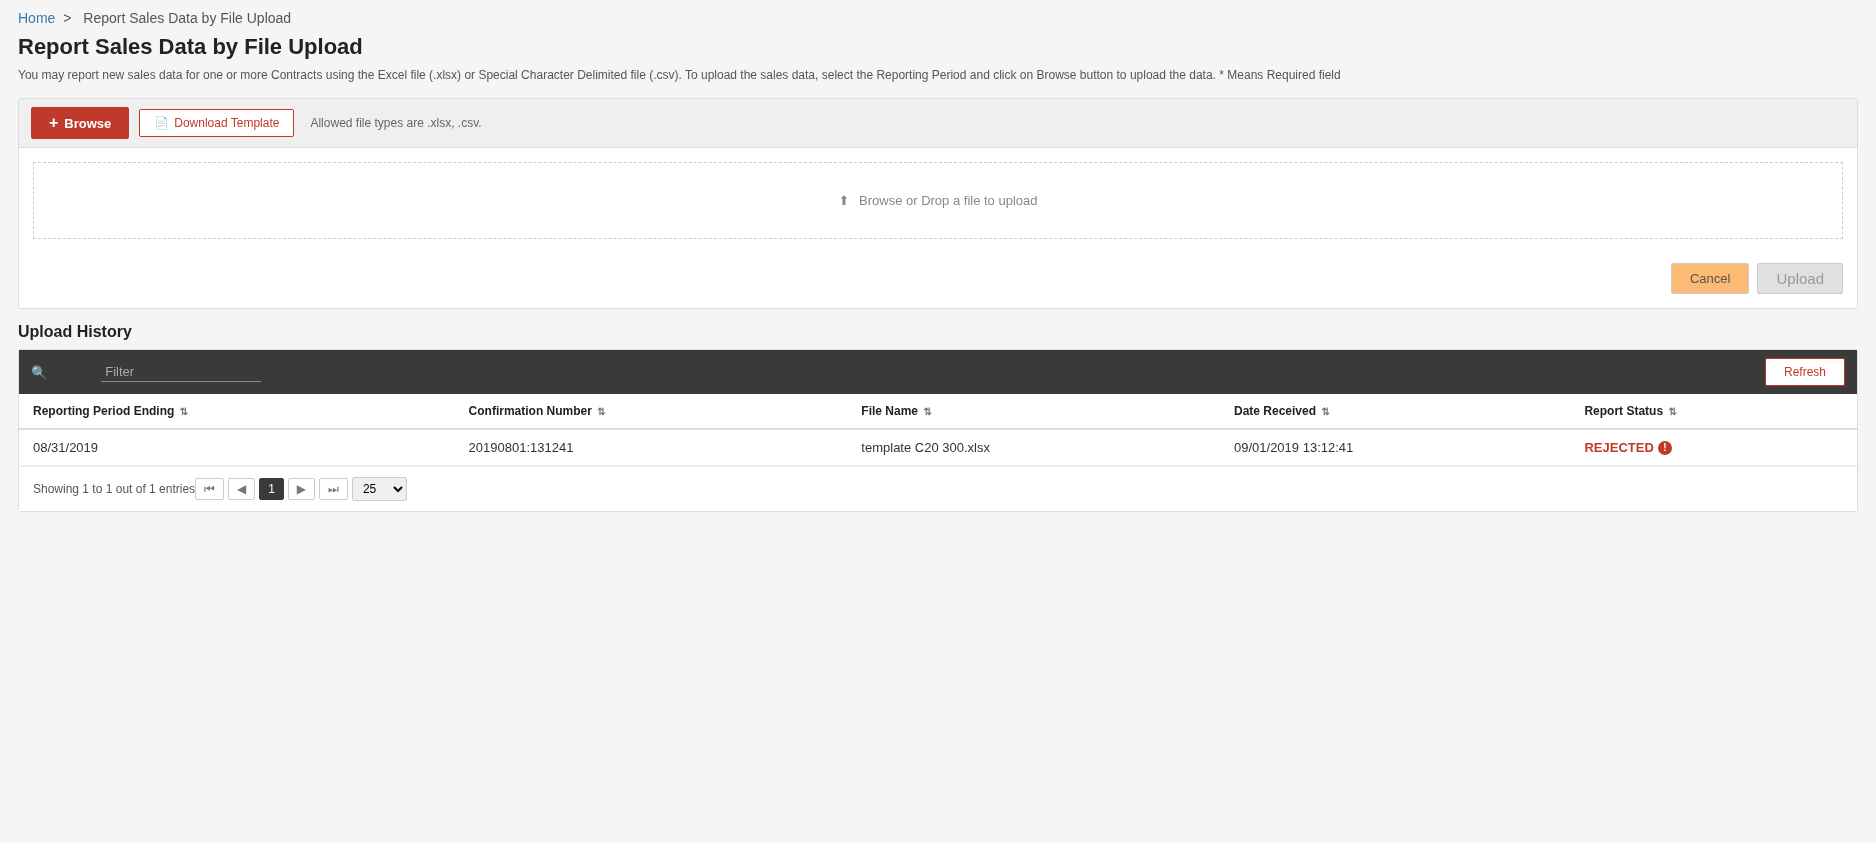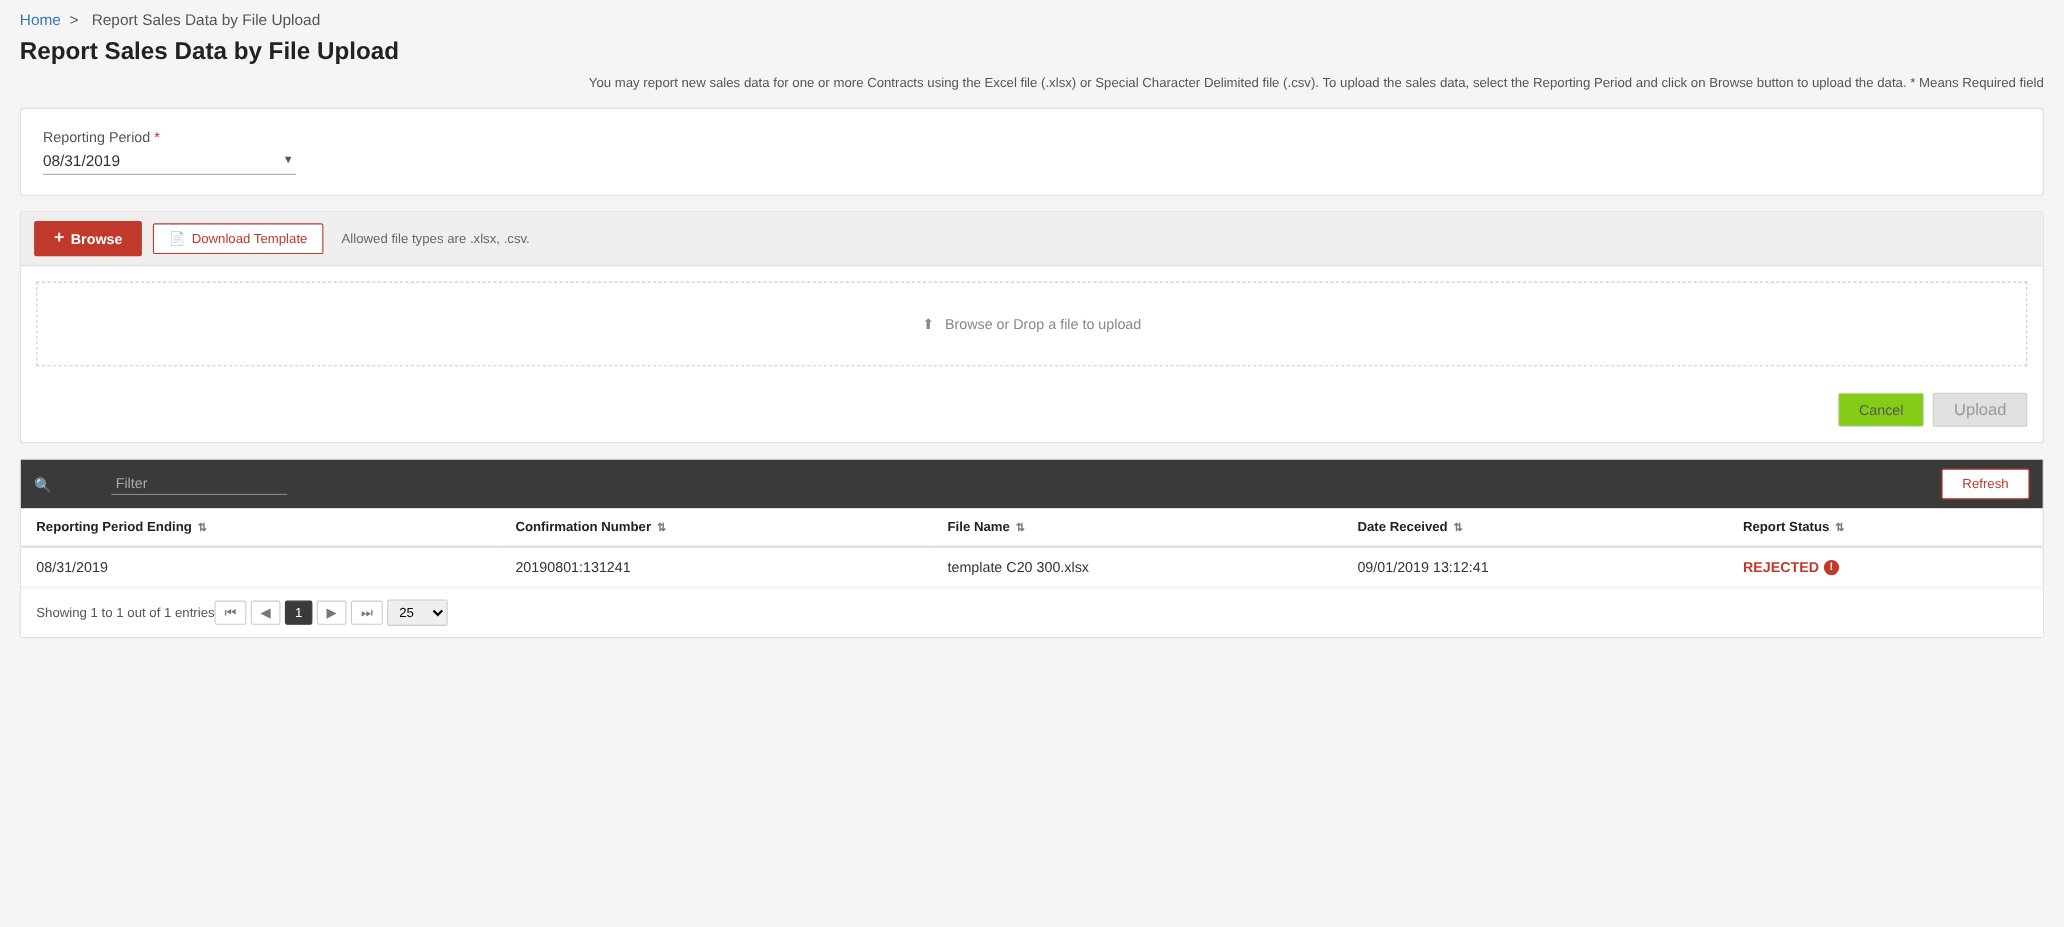--- a/index.html
+++ b/index.html
@@ -5,21 +5,21 @@
     * { box-sizing: border-box; margin: 0; padding: 0; }
     body { font-family: Arial, sans-serif; font-size: 13px; background: #f5f5f5; color: #333; }
 
     .page-wrapper { padding: 10px 18px; background: #f5f5f5; min-height: 843px; }
 
     .breadcrumb { font-size: 14px; margin-bottom: 8px; color: #555; }
     .breadcrumb a { color: #337ab7; text-decoration: none; }
     .breadcrumb span { margin: 0 4px; }
 
     .page-title { font-size: 22px; font-weight: 600; color: #222; margin-bottom: 6px; }
-    .page-description { font-size: 12px; color: #555; margin-bottom: 14px; line-height: 1.5; text-align: right; }
+    .page-description { font-size: 12px; color: #555; margin-bottom: 14px; line-height: 1.5; }
 
     .card { background: #fff; border: 1px solid #ddd; border-radius: 3px; padding: 18px 20px; margin-bottom: 14px; }
 
     .label-required { color: #c0392b; }
     .reporting-period-label { font-size: 13px; color: #555; margin-bottom: 6px; }
     .reporting-period-select-wrapper { position: relative; display: inline-block; width: 230px; border-bottom: 1.5px solid #aaa; padding-bottom: 4px; }
     .reporting-period-value { font-size: 14px; color: #333; padding-right: 20px; cursor: pointer; }
     .dropdown-arrow { position: absolute; right: 2px; top: 2px; font-size: 10px; color: #555; }
 
     
@@ -31,21 +31,21 @@
 
     .btn-download-template { background: #fff; color: #c0392b; border: 1.5px solid #c0392b; padding: 6px 14px; font-size: 12px; cursor: pointer; border-radius: 2px; display: flex; align-items: center; gap: 5px; }
     .btn-download-template .file-icon { font-size: 12px; }
 
     .allowed-types { font-size: 12px; color: #666; margin-left: 6px; }
 
     .drop-zone { padding: 30px; text-align: center; border: 1.5px dashed #ccc; margin: 14px; color: #888; font-size: 13px; cursor: pointer; }
     .drop-zone .upload-icon { margin-right: 6px; }
 
     .upload-actions { display: flex; justify-content: flex-end; gap: 8px; padding: 10px 14px 14px; }
-    .btn-cancel { background: #84cc16; color: #555; border: 1px solid #ccc; padding: 6px 18px; font-size: 13px; cursor: pointer; border-radius: 2px; }
+    .btn-cancel { background: #fdba74; color: #555; border: 1px solid #ccc; padding: 6px 18px; font-size: 13px; cursor: pointer; border-radius: 2px; }
     .btn-upload { background: #e0e0e0; color: #999; border: 1px solid #ccc; padding: 6px 18px; font-size: 15px; cursor: pointer; border-radius: 2px; }
 
     
     .section-title { font-size: 16px; font-weight: 700; color: #222; margin-bottom: 8px; }
 
     .history-card { background: #fff; border: 1px solid #ddd; border-radius: 3px; }
 
     .filter-toolbar { background: #3a3a3a; display: flex; align-items: center; padding: 8px 12px; justify-content: space-between; }
     .filter-input-wrapper { display: flex; align-items: center; gap: 6px; }
     .filter-icon { color: #ccc; font-size: 13px; }
@@ -80,30 +80,20 @@
 
   <div class="breadcrumb">
     <a href="#">Home</a>
     <span>&gt;</span>
     <span>Report Sales Data by File Upload</span>
   </div>
 
   <h1 class="page-title">Report Sales Data by File Upload</h1>
   <p class="page-description">You may report new sales data for one or more Contracts using the Excel file (.xlsx) or Special Character Delimited file (.csv). To upload the sales data, select the Reporting Period and click on Browse button to upload the data. * Means Required field</p>
 
-  <div class="card">
-    <div class="reporting-period-label">
-      <span>Reporting Period</span>
-      <span class="label-required">*</span>
-    </div>
-    <div class="reporting-period-select-wrapper">
-      <span class="reporting-period-value">08/31/2019</span>
-      <span class="dropdown-arrow">▼</span>
-    </div>
-  </div>
 
   <div class="upload-card">
     <div class="upload-toolbar">
       <button class="btn-browse">
         <span class="plus">+</span>
         <span>Browse</span>
       </button>
       <button class="btn-download-template">
         <span class="file-icon">📄</span>
         <span>Download Template</span>
@@ -116,20 +106,21 @@
       <span>Browse or Drop a file to upload</span>
     </div>
 
     <div class="upload-actions">
       <button class="btn-cancel">Cancel</button>
       <button class="btn-upload">Upload</button>
     </div>
   </div>
 
   <div>
+    <h2 class="section-title">Upload History</h2>
 
     <div class="history-card">
 
       <div class="filter-toolbar">
         <div class="filter-input-wrapper">
           <span class="filter-icon">🔍</span>
           <input class="filter-input" type="text" placeholder="Filter" style="">
         </div>
         <button class="btn-refresh">Refresh</button>
       </div>

